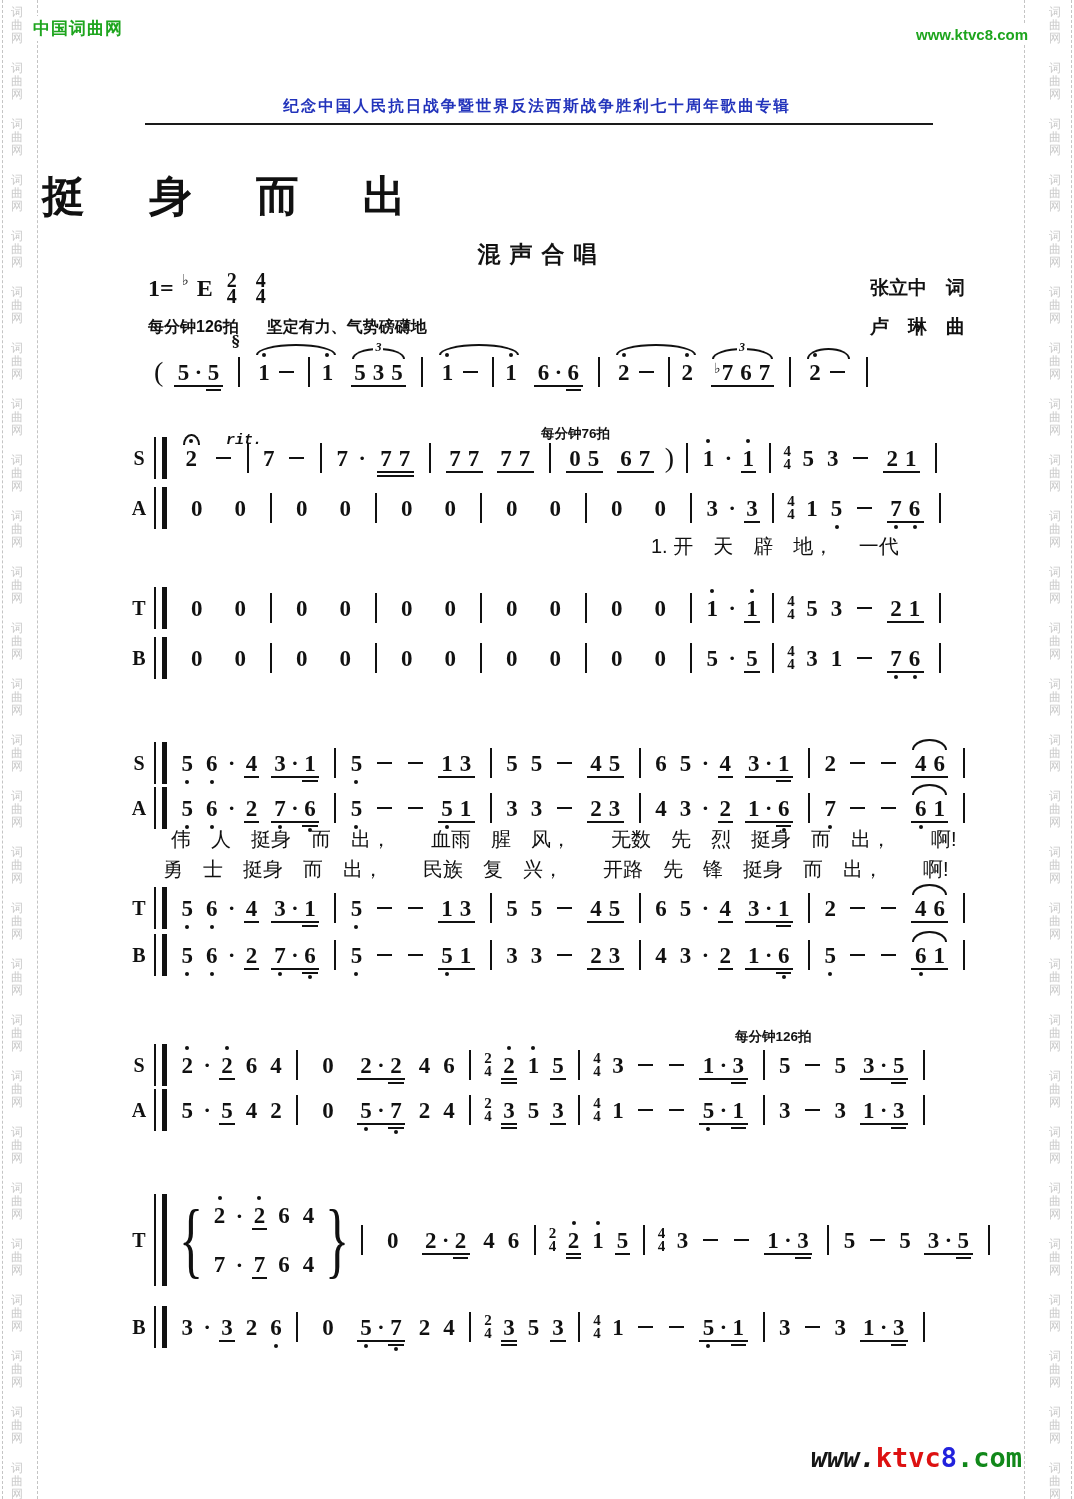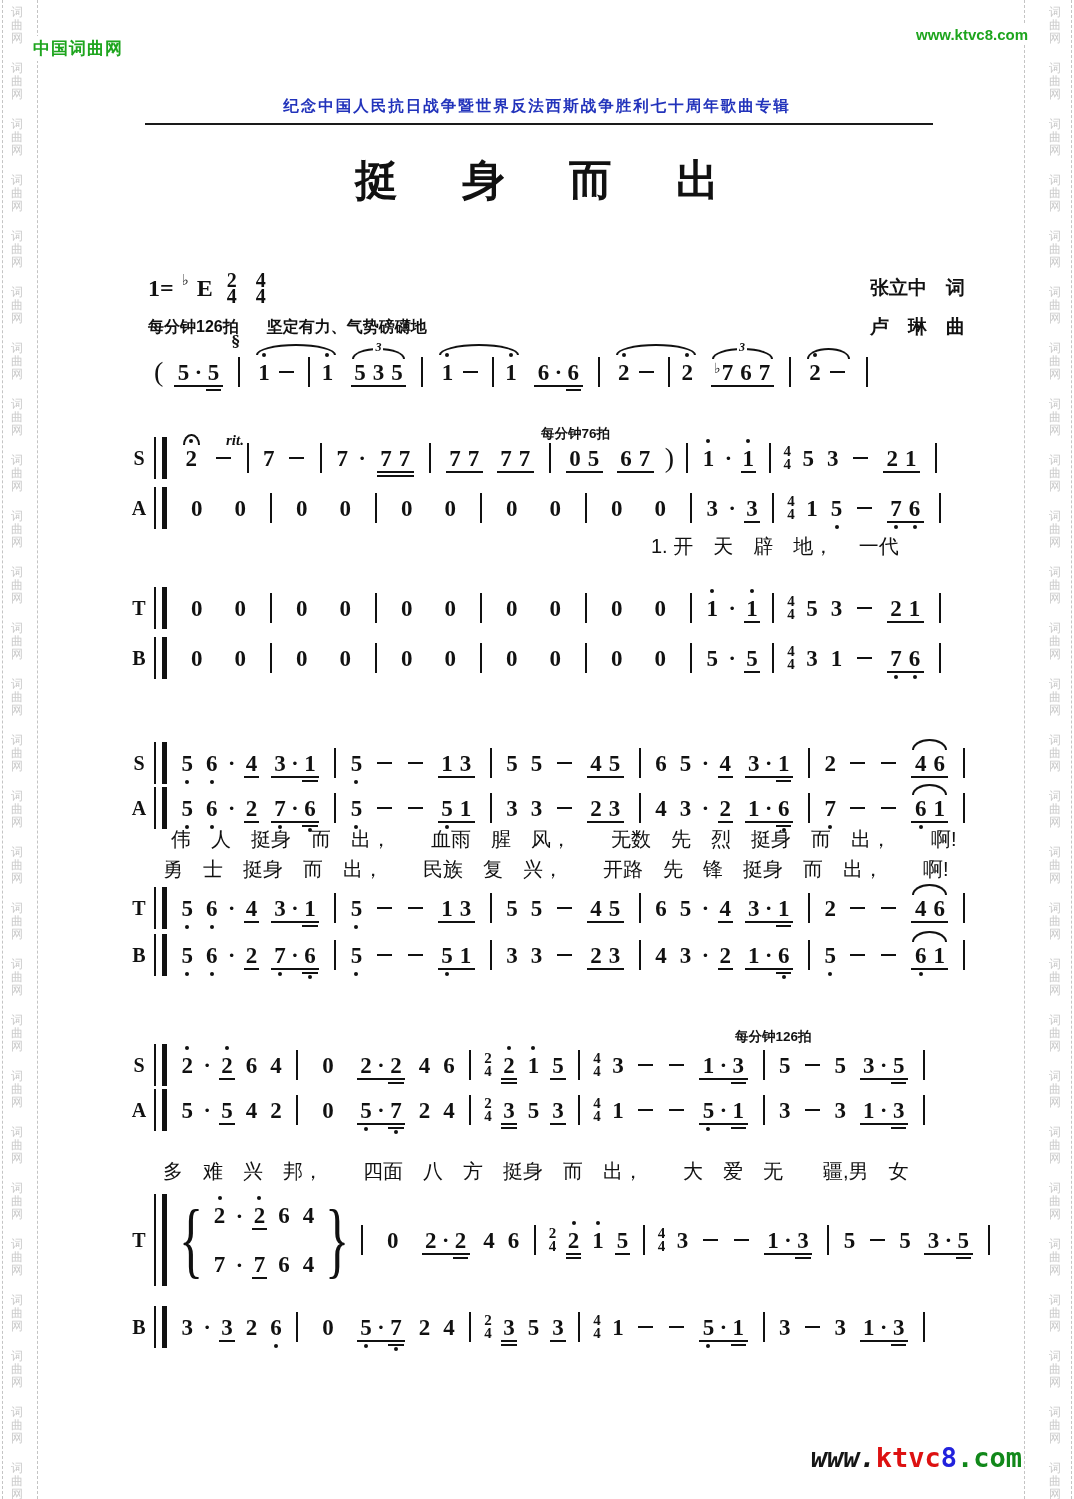--- a/index.html
+++ b/index.html
@@ -8,30 +8,30 @@
   .page{position:absolute;inset:0;}
 
   
   .wm-col{position:absolute;top:6px;width:22px;z-index:0;}
   .wm-col.left{left:6px;} .wm-col.right{right:8px;}
   .wm-group{margin-bottom:17px;text-align:center;}
   .wm-ch{font-size:12px;line-height:13px;color:var(--wm-gray,#cbcbcb);}
   .edge-dash{position:absolute;top:0;bottom:0;border-left:1px dashed #c4c4c4;z-index:0;}
   .dashL1{left:2px;} .dashL2{left:37px;} .dashR1{right:49px;} .dashR2{right:2px;}
 
-  .site-tl{position:absolute;left:30px;top:36px;font-size:17px;font-weight:700;
+  .site-tl{position:absolute;left:30px;top:16px;font-size:17px;font-weight:700;
            color:var(--site-green,#1ea51e);letter-spacing:1px;background:#fff;padding:1px 3px;z-index:2;}
   .site-tr{position:absolute;right:44px;top:25px;font-size:15px;font-weight:700;
            color:var(--site-green,#2bb52b);background:#fff;padding:1px 2px;z-index:2;}
 
   .album{position:absolute;left:0;right:0;top:96px;text-align:center;font-size:15.5px;
          font-weight:700;letter-spacing:2px;color:var(--header-blue,#2233bb);}
   .rule{position:absolute;left:145px;top:123px;width:788px;height:2px;background:#1a1a1a;}
 
-  .title{position:absolute;left:0;right:0;top:152px;margin:0;text-align:center;
+  .title{position:absolute;left:0;right:0;top:152px;margin:16px;
          font-size:43px;font-weight:700;letter-spacing:26px;text-indent:26px;}
   .subtitle{position:absolute;left:0;right:0;top:239px;text-align:center;
             font-size:23px;font-weight:700;letter-spacing:9px;text-indent:9px;}
 
   .keyrow{position:absolute;left:148px;top:272px;width:817px;display:flex;
           justify-content:space-between;align-items:center;}
   .keyleft{display:flex;align-items:center;gap:8px;
            font-family:"Liberation Serif",serif;font-weight:700;font-size:24px;}
   .flat-sm{font-size:15px;vertical-align:8px;position:relative;top:-8px;font-weight:400;}
   .timesig.big{display:inline-flex;flex-direction:column;align-items:center;
@@ -81,21 +81,21 @@
 
   .system{position:absolute;left:128px;width:846px;}
   .sys1{top:425px;height:300px;} .sys2{top:738px;height:270px;} .sys3{top:1018px;height:340px;}
   .vrow{position:absolute;left:0;display:flex;align-items:center;height:44px;}
   .vlabel{width:22px;text-align:center;font-family:"Liberation Serif",serif;
           font-weight:700;font-size:20px;}
   .startbar{display:inline-block;width:6px;height:42px;border-left:2px solid #111;
             border-right:5px solid #111;margin:0 8px 0 4px;}
   .startbar.tall{height:92px;}
   .ann{position:absolute;font-size:13.5px;font-weight:700;}
-  .ann.rit{font-style:italic;font-family:Liberation Serif, serif;font-size:15px;}
+  .ann.rit{font-style:italic;font-family:Liberation Mono, monospace;font-size:15px;}
   .lyrics{position:absolute;white-space:pre;font-size:20px;}
 
   .divisi{display:flex;align-items:center;}
   .divcol{display:flex;flex-direction:column;gap:26px;}
   .brace{font-family:"Liberation Serif",serif;font-size:84px;font-weight:400;line-height:1;
          transform:scaleX(.6);margin:0 -4px;}
 
   .footerrow{position:absolute;left:118px;top:1360px;width:812px;display:flex;
              align-items:center;gap:44px;color:var(--footer-red,#b01818);font-weight:700;}
   .footerrow .pageno{font-family:"Liberation Serif",serif;font-size:20px;}
@@ -390,20 +390,21 @@
       </div>
     </div>
 
   <div class="site-tl">中国词曲网</div>
   <div class="site-tr">www.ktvc8.com</div>
 
   <div class="album">纪念中国人民抗日战争暨世界反法西斯战争胜利七十周年歌曲专辑</div>
   <div class="rule"></div>
 
   <h1 class="title">挺 身 而 出</h1>
+  <div class="subtitle">混声合唱</div>
 
   <div class="keyrow">
     <div class="keyleft">
       <span>1=</span>
         <span class="flat-sm">♭</span>
         <span>E</span>
       <span class="timesig big">
           <span>2</span>
           <span>4</span>
         </span>
@@ -1005,21 +1006,20 @@
           <span class="note">3</span>
           <span class="grp">
             <span class="gul gul1"></span>
             <span class="note">1</span>
             <span class="adot">·</span>
             <span class="note">3<span class="ul1"></span><span class="ul2"></span></span>
           </span>
           <span class="bar"></span>
         </div>
     </div>
-    <div class="lyrics" style="top:140px;left:35px">多　难　兴　邦，　　四面　八　方　挺身　而　出，　　大　爱　无　　疆,男　女</div>
     <div class="vrow" style="top:174px;height:96px">
       <span class="vlabel">T</span>
         <span class="startbar tall"></span>
       <div class="divisi">
         <span class="brace">{</span>
         <div class="divcol">
           <div class="music">
               <span class="note">2<span class="oda"></span></span>
               <span class="adot">·</span>
               <span class="note">2<span class="oda"></span><span class="ul1"></span></span>

